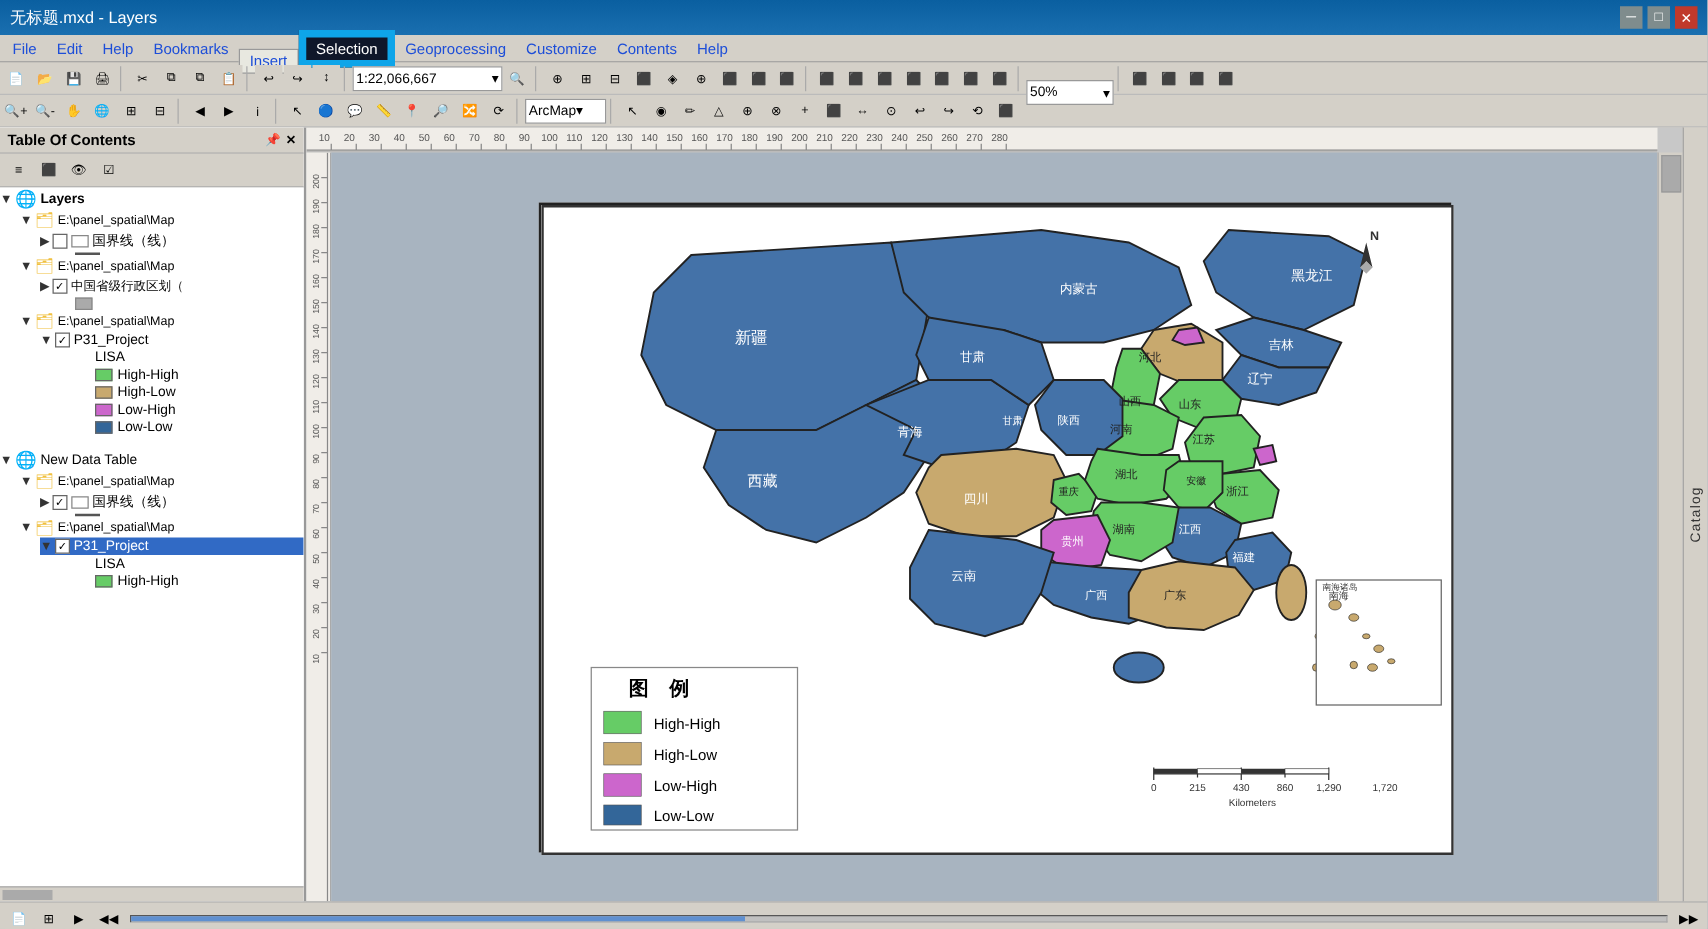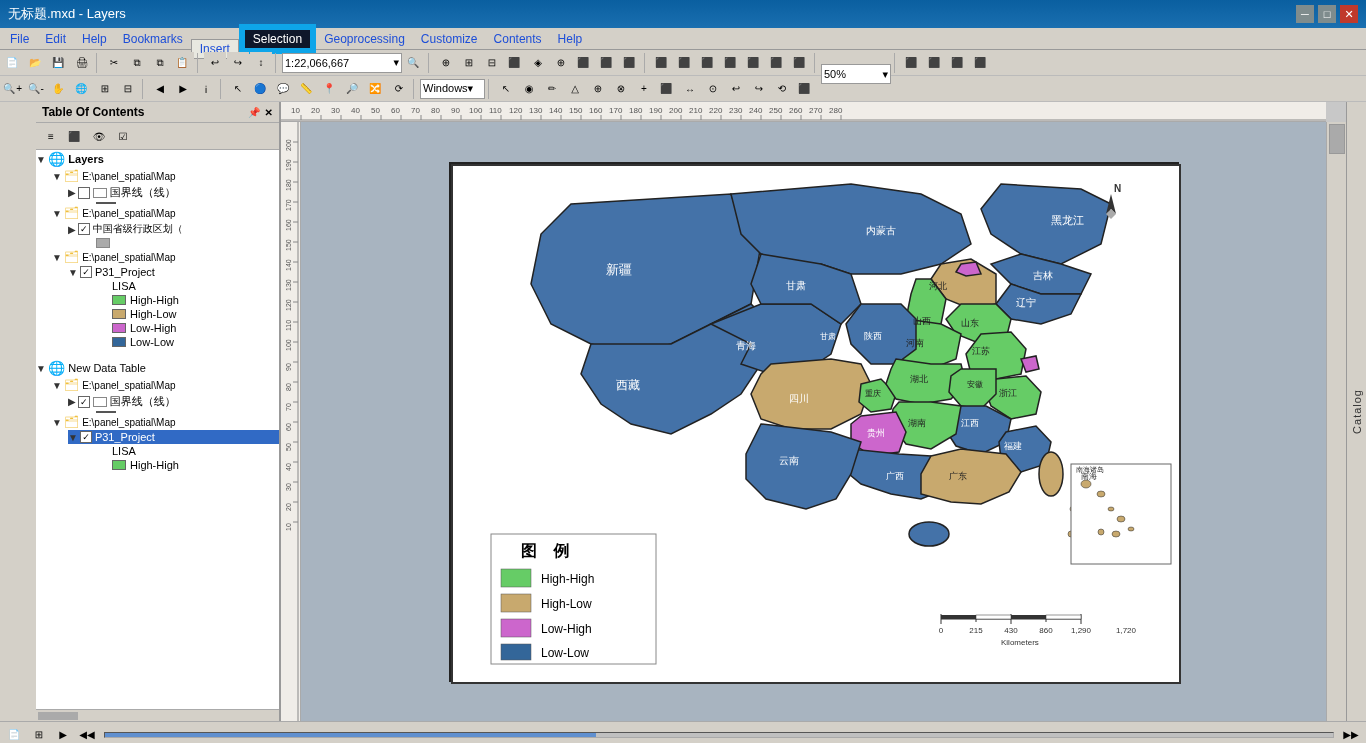--- a/index.html
+++ b/index.html
@@ -55,21 +55,20 @@
       height: 20px; border: 1px solid #999; background: white;
       padding: 0 2px; font-size: 11px; width: 120px;
       display: flex; align-items: center; justify-content: space-between;
       cursor: pointer;
     }
 
     
     #main {
       display: flex;
       height: calc(743px - 28px - 22px - 52px - 22px);
-      padding-left: 36px;
     }
 
     
     #toc {
       width: 245px;
       background: white;
       border-right: 2px solid #999;
       display: flex;
       flex-direction: column;
       overflow: hidden;
@@ -283,21 +282,21 @@
     <div class="tb-btn">🔵</div>
     <div class="tb-btn">💬</div>
     <div class="tb-btn">📏</div>
     <div class="tb-btn">📍</div>
     <div class="tb-btn">🔎</div>
     <div class="tb-btn">🔀</div>
     <div class="tb-btn">⟳</div>
     <div class="tb-separator"></div>
 
     <div class="tb-dropdown" style="width:65px;">
-      <span>Windows▾</span>
+      <span>ArcMap▾</span>
     </div>
     <div class="tb-separator"></div>
     <div class="tb-btn">↖</div>
     <div class="tb-btn">◉</div>
     <div class="tb-btn">✏</div>
     <div class="tb-btn">△</div>
     <div class="tb-btn">⊕</div>
     <div class="tb-btn">⊗</div>
     <div class="tb-btn">+</div>
     <div class="tb-btn">⬛</div>

